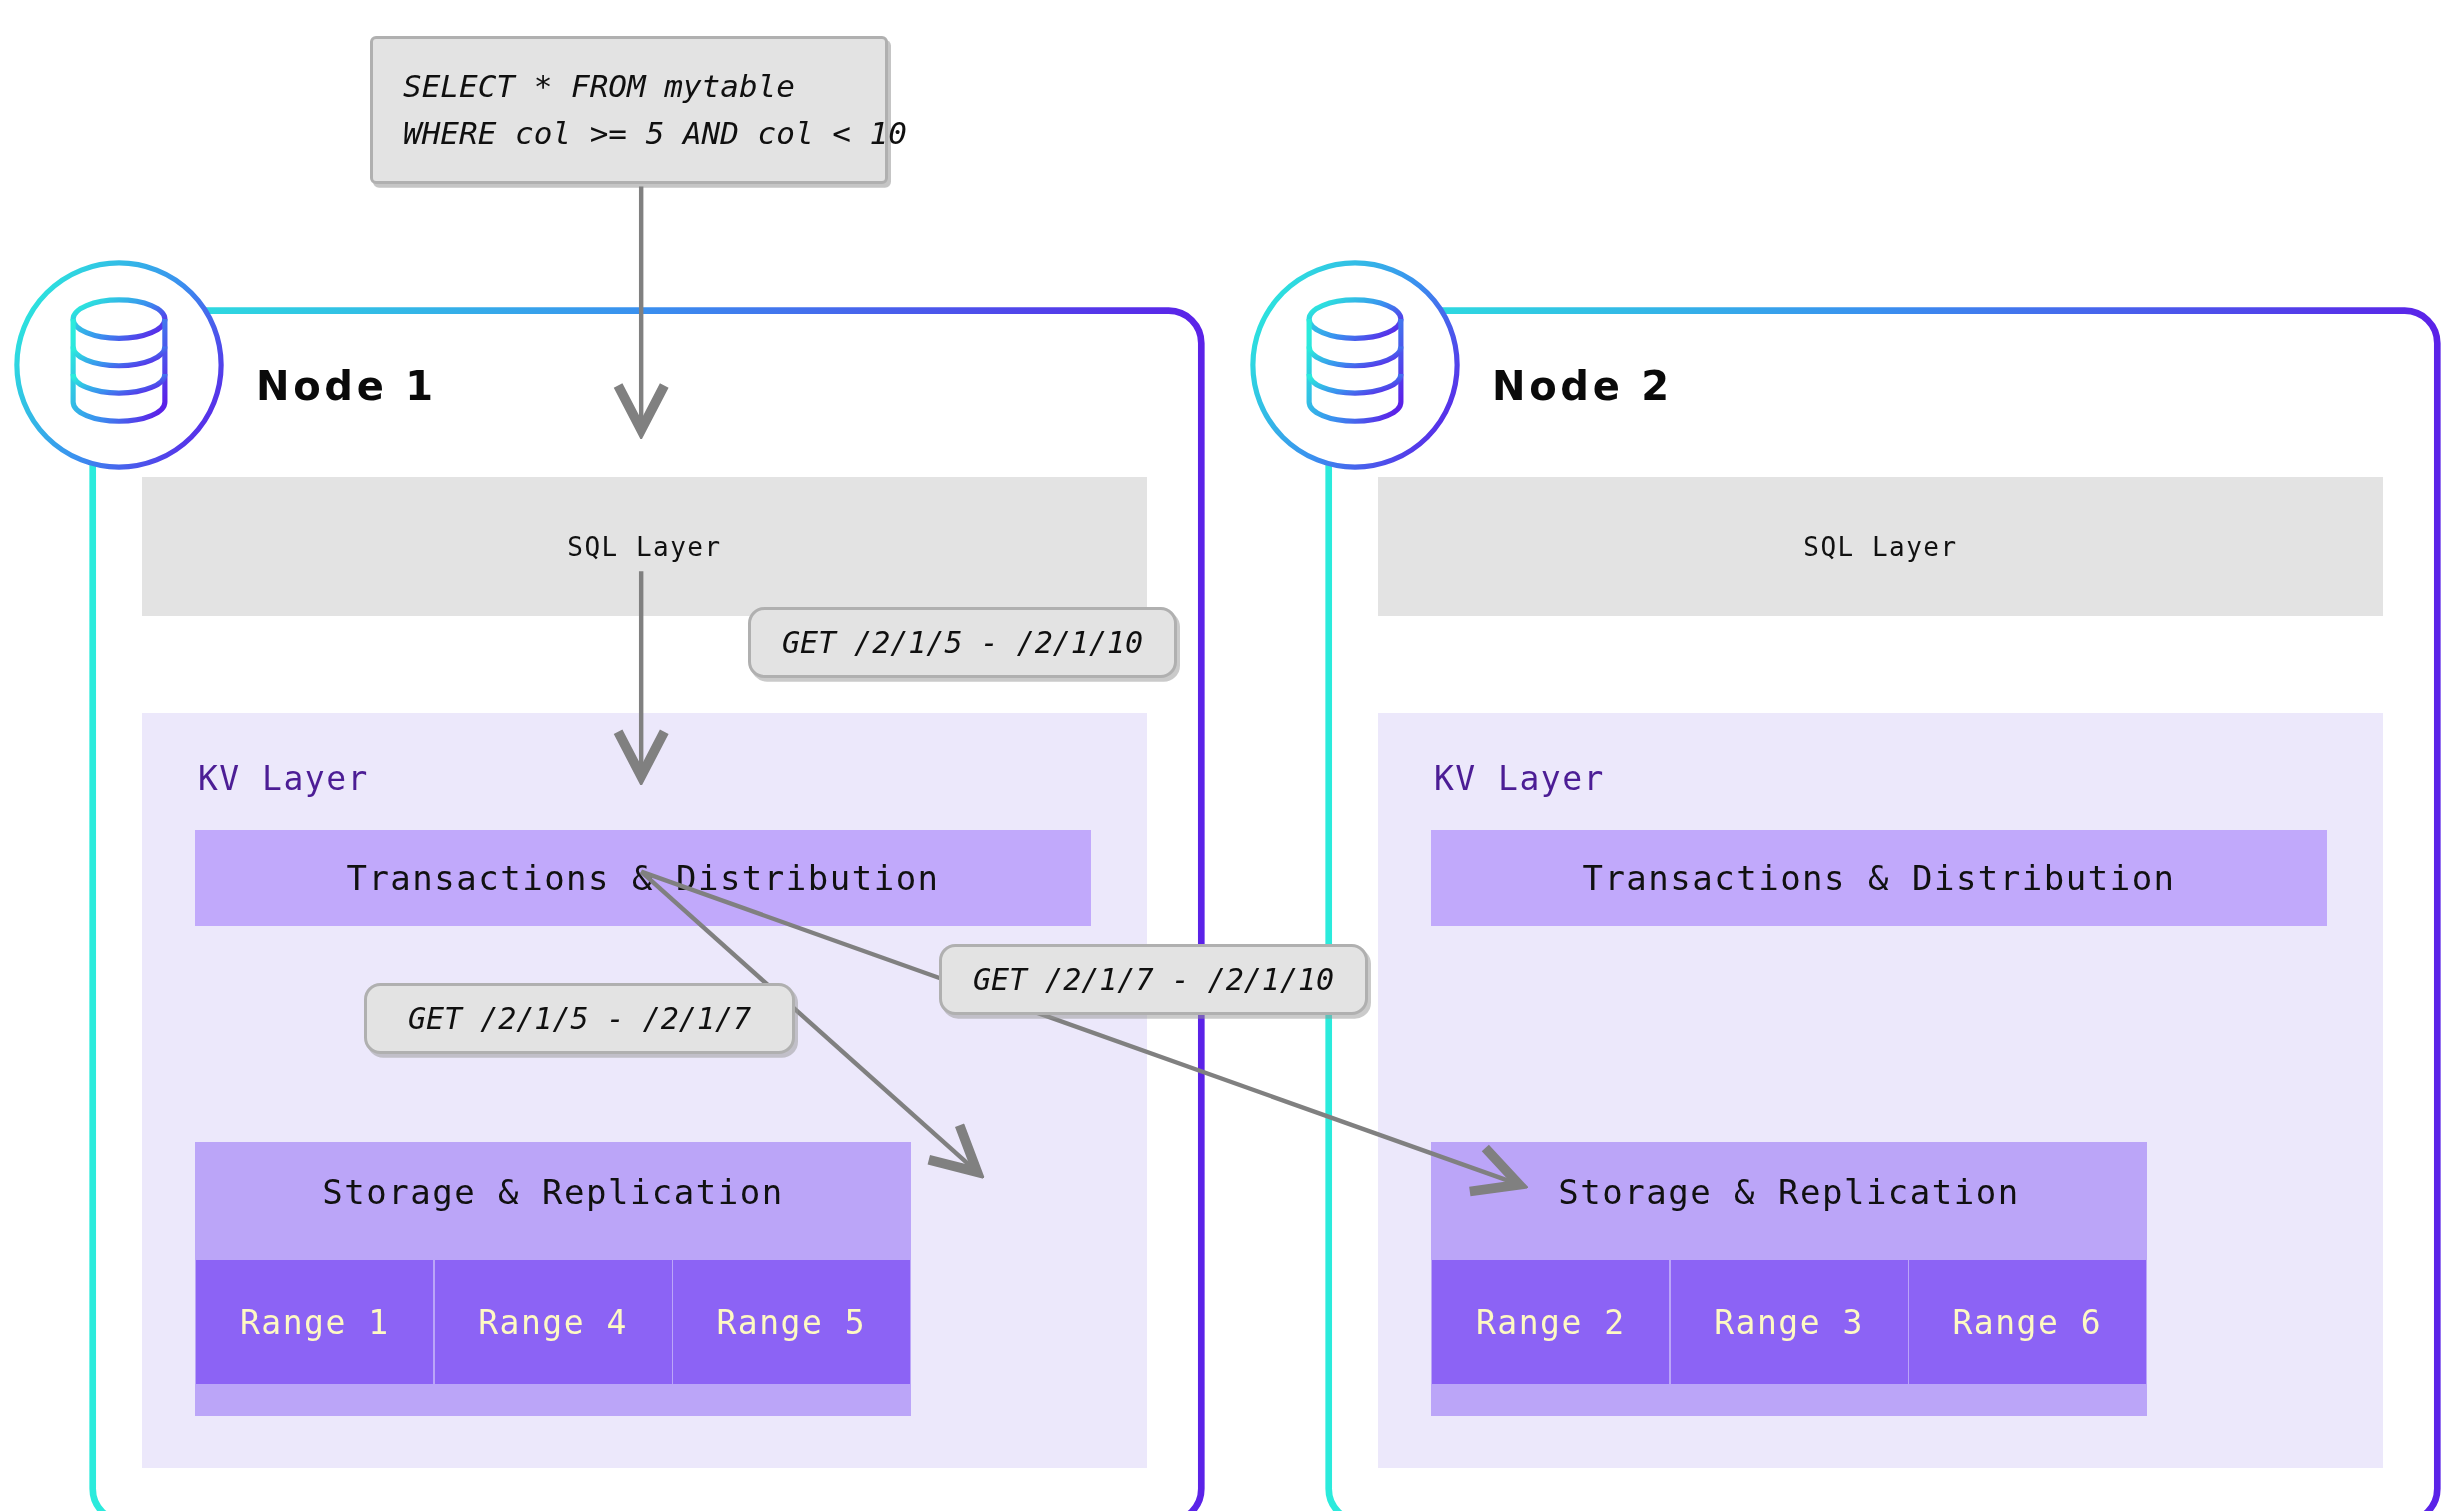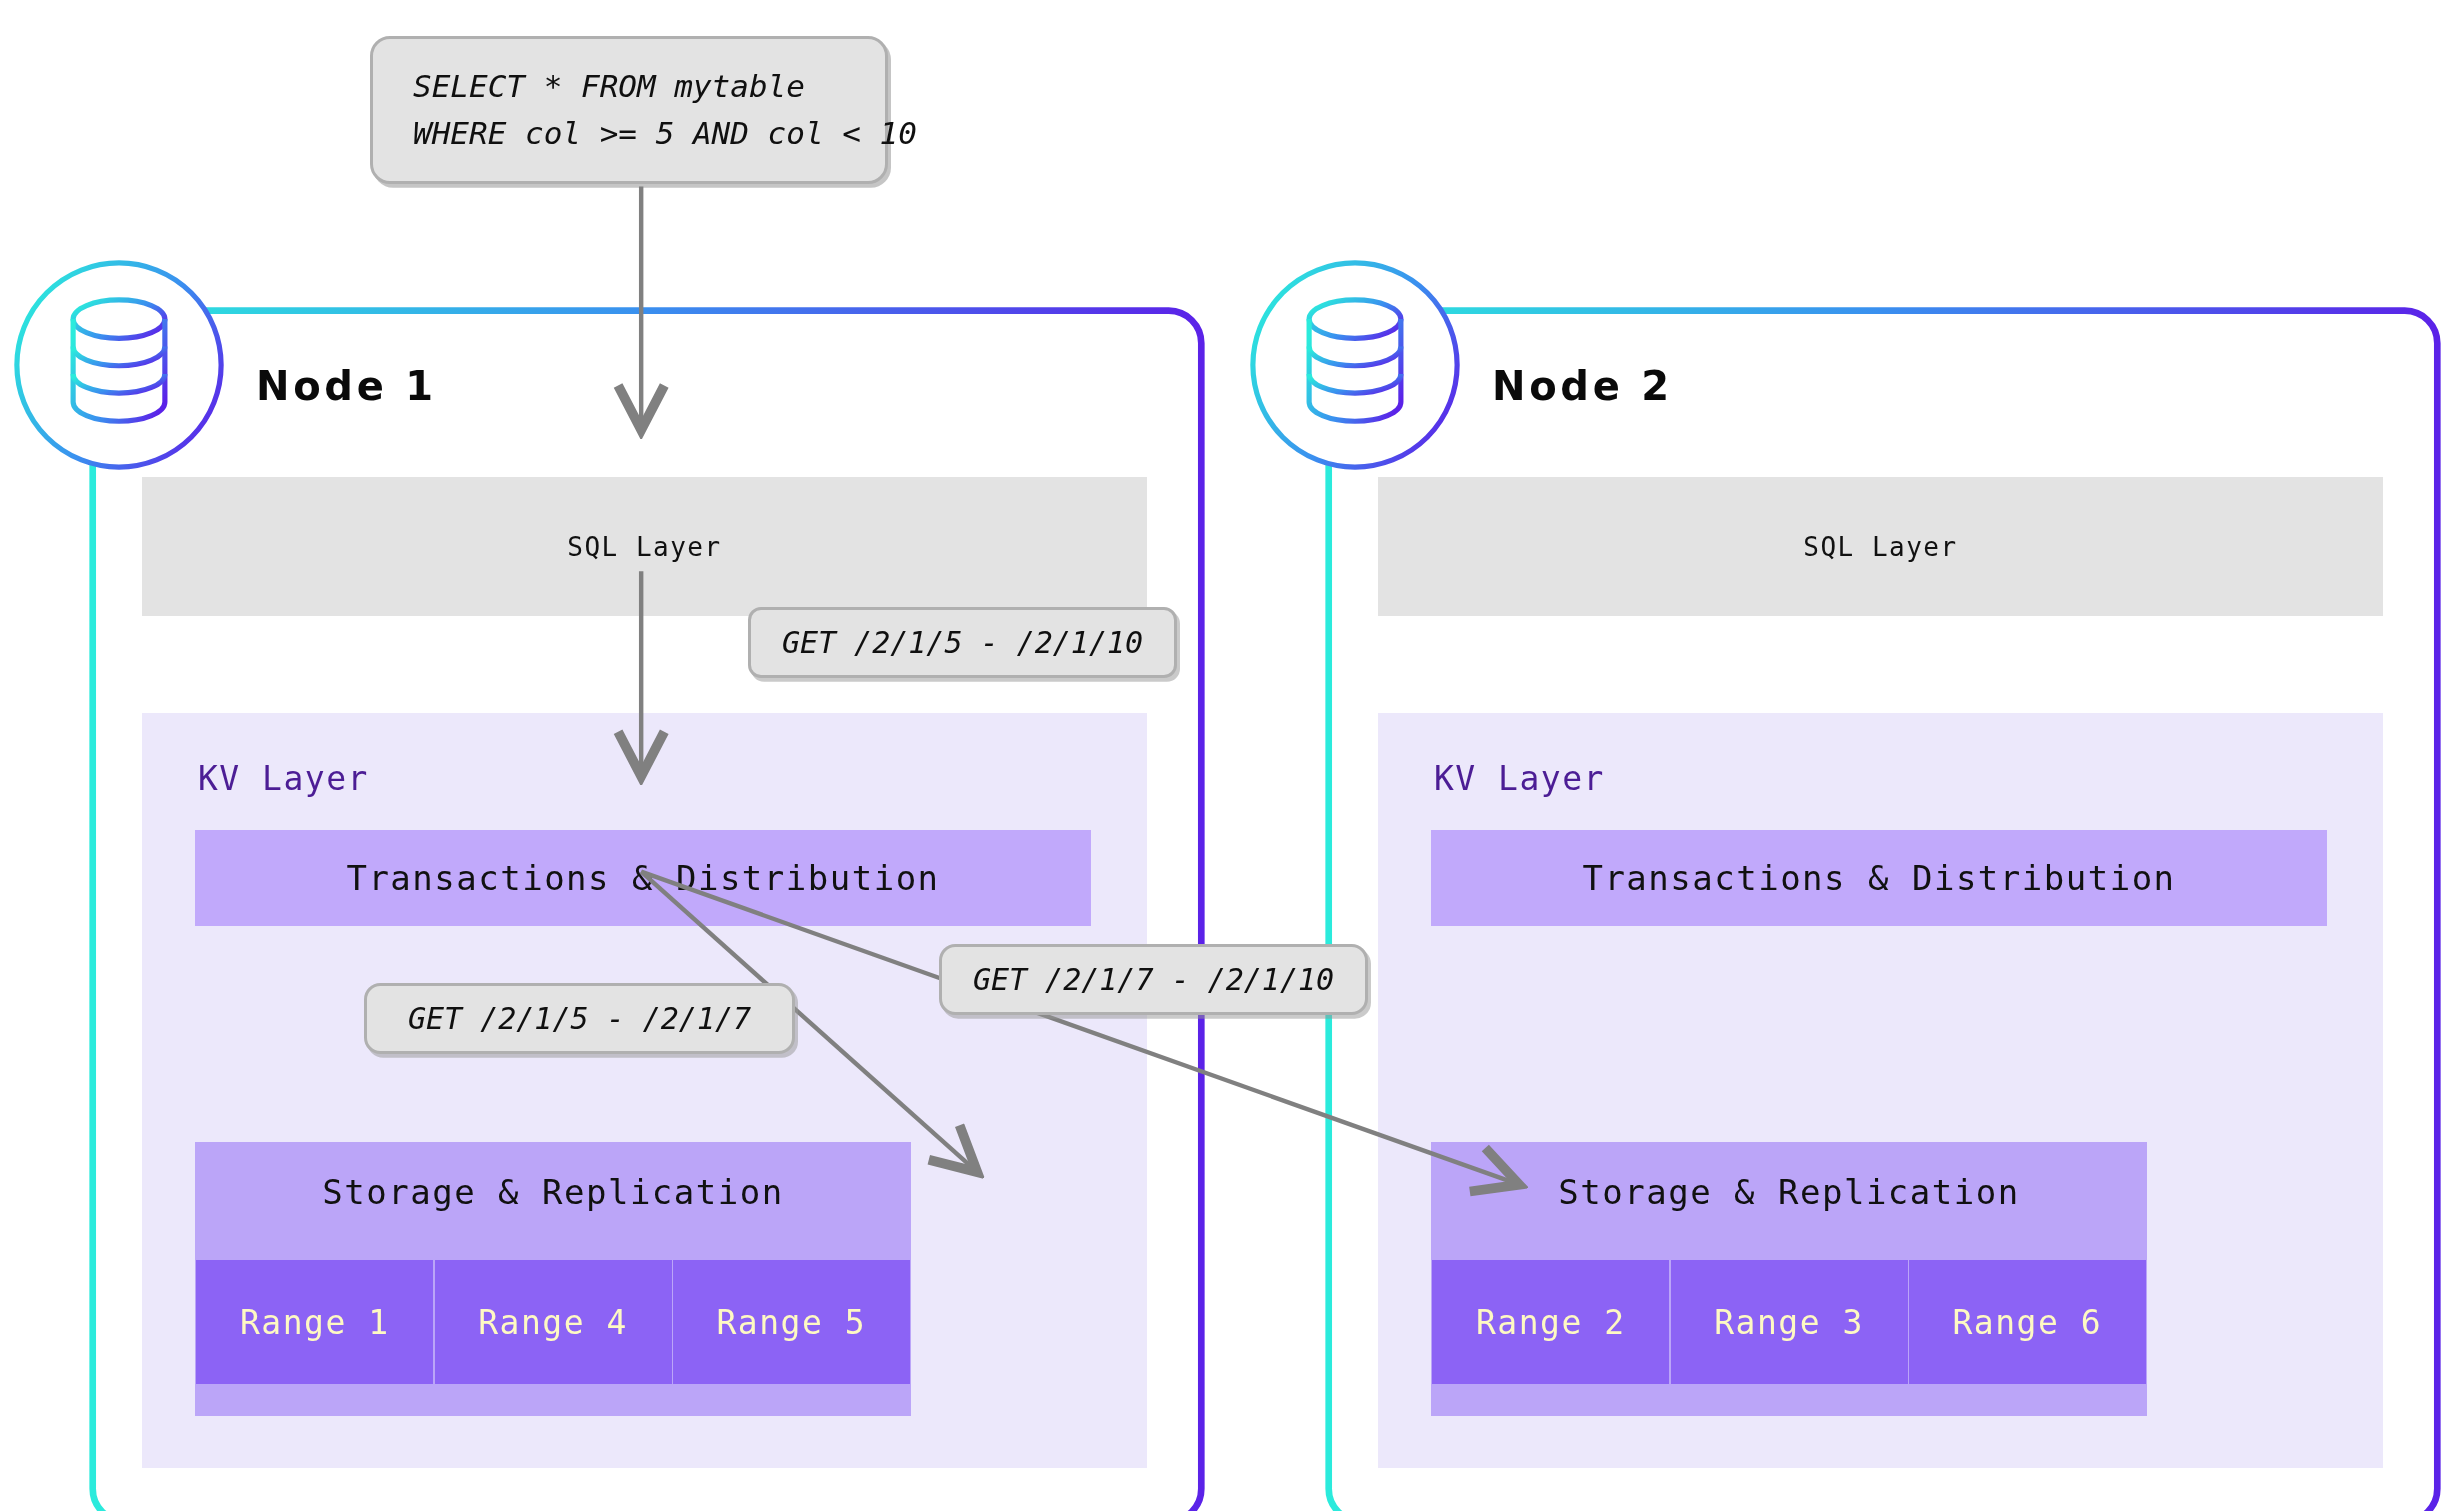--- a/index.html
+++ b/index.html
@@ -25,25 +25,25 @@
   
   .query-box {
     position: absolute;
     left: 370px;
     top: 36px;
     width: 518px;
     height: 148px;
     box-sizing: border-box;
     background: #e3e3e3;
     border: 3.7px solid #b0b0b0;
-    border-radius: 20px;
+    border-radius: 6px;
     display: flex;
     flex-direction: column;
     justify-content: center;
-    padding-left: 40px;
+    padding-left: 30px;
     box-shadow: 3px 3.7px 0 rgba(150,150,150,0.55);
   }
   .query-line {
     font-family: "DejaVu Sans Mono", "Liberation Mono", monospace;
     font-style: italic;
     font-size: 31px;
     line-height: 47px;
     color: #101010;
     white-space: pre;
   }
@@ -212,21 +212,21 @@
     padding: 0 19px;
     height: 71px;
   }
   .get-pill-label {
     font-family: "DejaVu Sans Mono", "Liberation Mono", monospace;
     font-style: italic;
     font-size: 30px;
     color: #101010;
     white-space: nowrap;
   }
-  #get-pill-main  { left: 748px; top: 607px; width: 429px; border-radius: 13px; }
+  #get-pill-main  { left: 748px; top: 607px; width: 429px; }
   #get-pill-left  { left: 364px;  top: 939px; width: 431px; margin-top: 44px; }
   #get-pill-right { left: 939px; top: 944px; width: 429px; }
 
   
   #arrow-layer {
     position: absolute;
     left: 0; top: 0;
     width: 2450px;
     height: 1511px;
     pointer-events: none;

